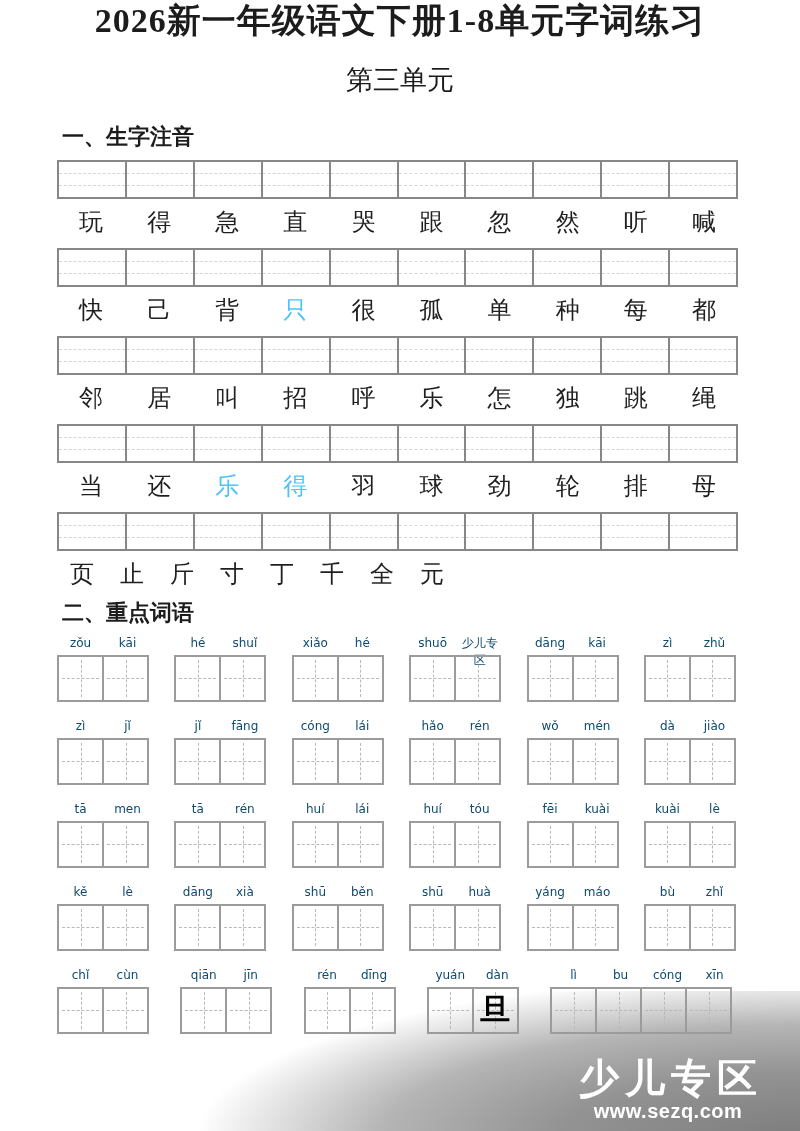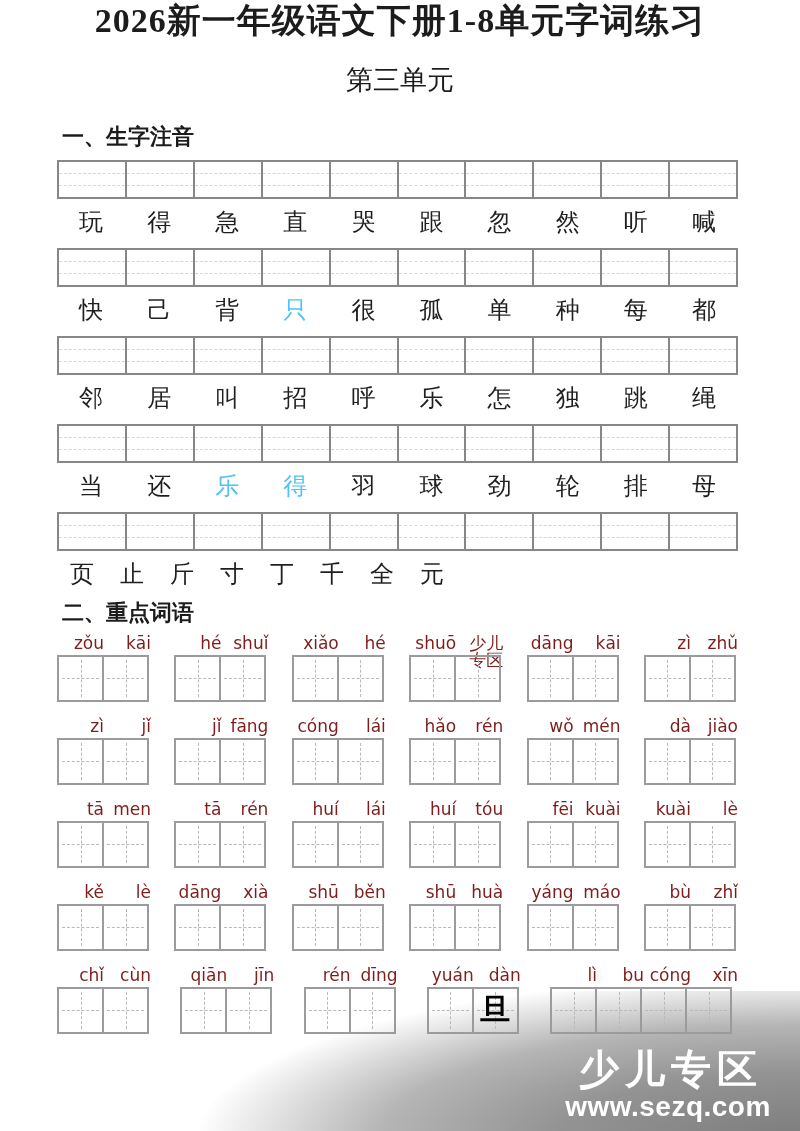--- a/index.html
+++ b/index.html
@@ -29,22 +29,22 @@
   .charrow{display:flex;margin:10px 0 13px 0;height:26px;}
   .charrow .slot{width:68.1px;text-align:center;font-size:24px;line-height:26px;color:#1f1f1f;}
   .charrow.compact .slot{width:50px;}
   .charrow .slot.hl{color:var(--hl,#4fc3f7);}
   
   .s2rows{margin-left:57px;width:681px;}
   .wrow{display:flex;justify-content:space-between;margin-bottom:16px;}
   .wgroup{display:flex;flex-direction:column;}
   .pyline{display:flex;margin-bottom:3px;height:17px;}
   .syll{
-    width:47px;text-align:right;font-family:"DejaVu Sans","Liberation Sans",sans-serif;
-    font-size:17px;line-height:17px;color:#7f1d1d;
+    width:47px;text-align:center;font-family:"DejaVu Sans","Liberation Sans",sans-serif;
+    font-size:12px;line-height:17px;color:#0c4a6e;
   }
   .boxline{display:flex;}
   .tbox{
     position:relative;box-sizing:border-box;width:47px;height:47px;
     border:2px solid #9b9b9b;background:transparent;
   }
   .tbox + .tbox{margin-left:-2px;}
   .tbox::before{content:"";position:absolute;top:3px;bottom:3px;left:50%;border-left:1px dashed #b8b8b8;}
   .tbox::after{content:"";position:absolute;left:3px;right:3px;top:50%;border-top:1px dashed #b8b8b8;}
   .fillchar{
@@ -54,21 +54,21 @@
   
   .wm-wash{
     position:absolute;right:0;bottom:0;width:700px;height:140px;z-index:0;pointer-events:none;
     background:radial-gradient(115% 155% at 100% 105%, #7d7d7d 0%, #939393 30%, #b5b5b5 52%, rgba(255,255,255,0) 75%);
   }
   .wm-text{
     position:absolute;right:12px;bottom:8px;z-index:5;width:240px;text-align:center;
     color:#fff;font-family:"Liberation Sans","DejaVu Sans",sans-serif;font-weight:bold;
   }
   .wm-cn{font-size:40px;line-height:1.1;letter-spacing:6px;padding-left:6px;}
-  .wm-url{font-size:28px;line-height:1.15;letter-spacing:0.5px;text-align:center;}
+  .wm-url{font-size:20px;line-height:1.15;letter-spacing:0.5px;text-align:center;}
 </style>
 </head>
 <body>
 
 <div class="page">
   <div class="wm-wash"></div>
 
   <div class="content">
     <div class="title">2026新一年级语文下册1-8单元字词练习</div>
     <div class="subtitle">第三单元</div>

